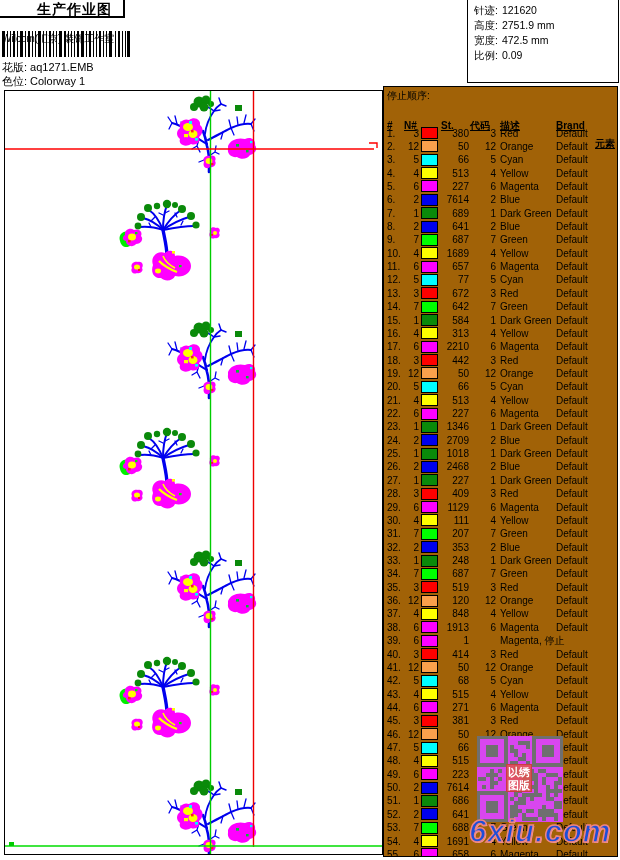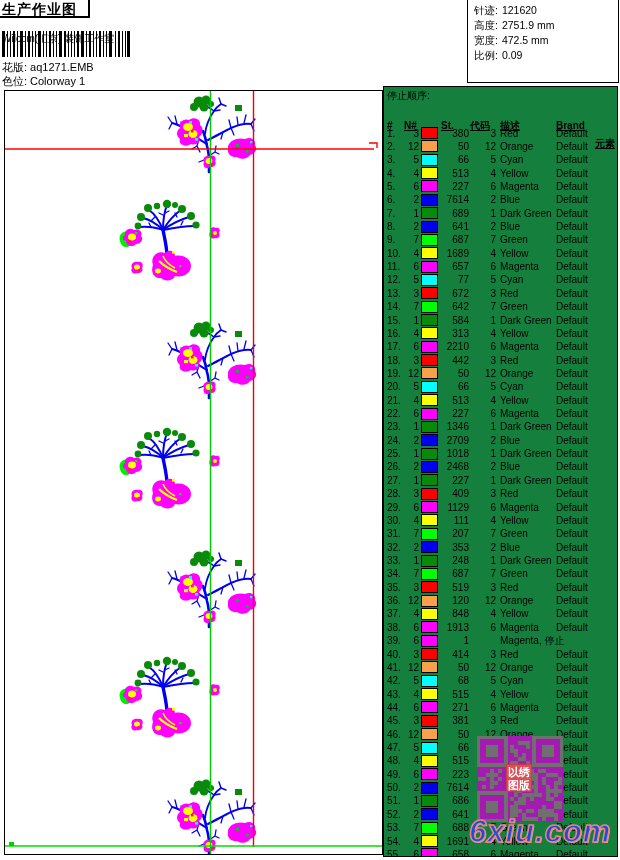--- a/index.html
+++ b/index.html
@@ -2,57 +2,57 @@
 <html><head>
 <meta charset="utf-8">
 <style>
   html,body{margin:0;padding:0;}
   body{
     width:620px;height:860px;position:relative;background:#fff;color:#000;
     font-family:"Liberation Sans",sans-serif;overflow:hidden;
   }
   
   .title-box{position:absolute;left:0;top:0;width:88px;height:16px;
-    border-right:2px solid #000;border-bottom:2px solid #000;}
+    border-right:2px solid #000;border-bottom:2px solid #000;padding-left:35px;}
   .title-box .t{font-size:14px;font-weight:bold;margin:0;padding:1px 2px 0 2px;letter-spacing:1px;white-space:nowrap;}
   .subtitle{position:absolute;left:2px;top:32px;font-size:10px;white-space:nowrap;}
   .barcode{position:absolute;left:2px;top:31px;width:128px;height:26px;}
   .meta-pattern{position:absolute;left:2px;top:60px;font-size:11px;}
   .meta-colorway{position:absolute;left:2px;top:74px;font-size:11px;text-align:right;}
   .meta-pattern span,.meta-colorway span{margin-right:3px;}
   
   .info-box{position:absolute;left:467px;top:0;width:152px;height:83px;
     border-left:1px solid #000;border-bottom:1px solid #000;border-right:1px solid #000;
     padding:3px 0 0 6px;font-size:10.5px;line-height:15px;box-sizing:border-box;}
   .info-row .lbl{margin-right:4px;}
   
   .design-area{position:absolute;left:4px;top:90px;width:377px;height:763px;border:1px solid #000;}
   .design-area svg{display:block;}
   
   .seq-panel{position:absolute;left:383px;top:86px;width:235px;height:771px;
-    border:1px solid #000;box-sizing:border-box;overflow:hidden;background:#15803d;}
+    border:1px solid #000;box-sizing:border-box;overflow:hidden;background:#a16207;}
   .seq-title{position:absolute;left:3px;top:2px;font-size:10px;font-weight:normal;}
   .seq-grid{display:grid;grid-template-columns:17px 15px 20px 30px 27px 4px 56px 39px 24px;
     font-size:10px;line-height:13px;height:13.36px;align-items:center;}
   .seq-header{position:absolute;left:3px;top:14px;right:0;font-weight:bold;}
   .seq-header span{text-decoration:underline;}
   .seq-rows{position:absolute;left:3px;top:28px;right:0;}
   .c-seq{text-align:left;}
   .c-n{text-align:right;}
   .c-chip{display:flex;justify-content:center;}
   .chip{width:15px;height:10px;border:1px solid #000;}
   .c-st{text-align:right;}
   .c-code{text-align:right;}
   .c-desc{text-align:left;white-space:nowrap;}
   .c-brand{text-align:left;}
   .c-elem{text-align:left;margin-top:36px;}
   .h-st{text-align:left;padding-left:2px;}
   .h-code{text-align:left;padding-left:1px;}
   
-  .qr{position:absolute;left:477px;top:736px;width:86px;height:86px;background:#a21caf;}
+  .qr{position:absolute;left:477px;top:736px;width:86px;height:86px;background:#d946ef;}
   .qr-stamp{position:absolute;left:29px;top:28px;width:26px;height:28px;
     background:rgba(224,82,82,.88);border:1px solid rgba(200,60,60,.9);
     color:#fff;font-size:11px;line-height:13px;font-weight:bold;text-align:center;
     word-break:break-all;overflow:hidden;padding:1px 0 0 0;box-sizing:border-box;}
   .wm-logo{position:absolute;left:469px;top:814px;font-size:31px;font-weight:bold;font-style:italic;
     color:#1d4ed8;letter-spacing:1px;-webkit-text-stroke:1.5px #ef8484;
     text-shadow:1px 1px 0 #f2a0a0;white-space:nowrap;}
 </style>
 </head>
 <body>

